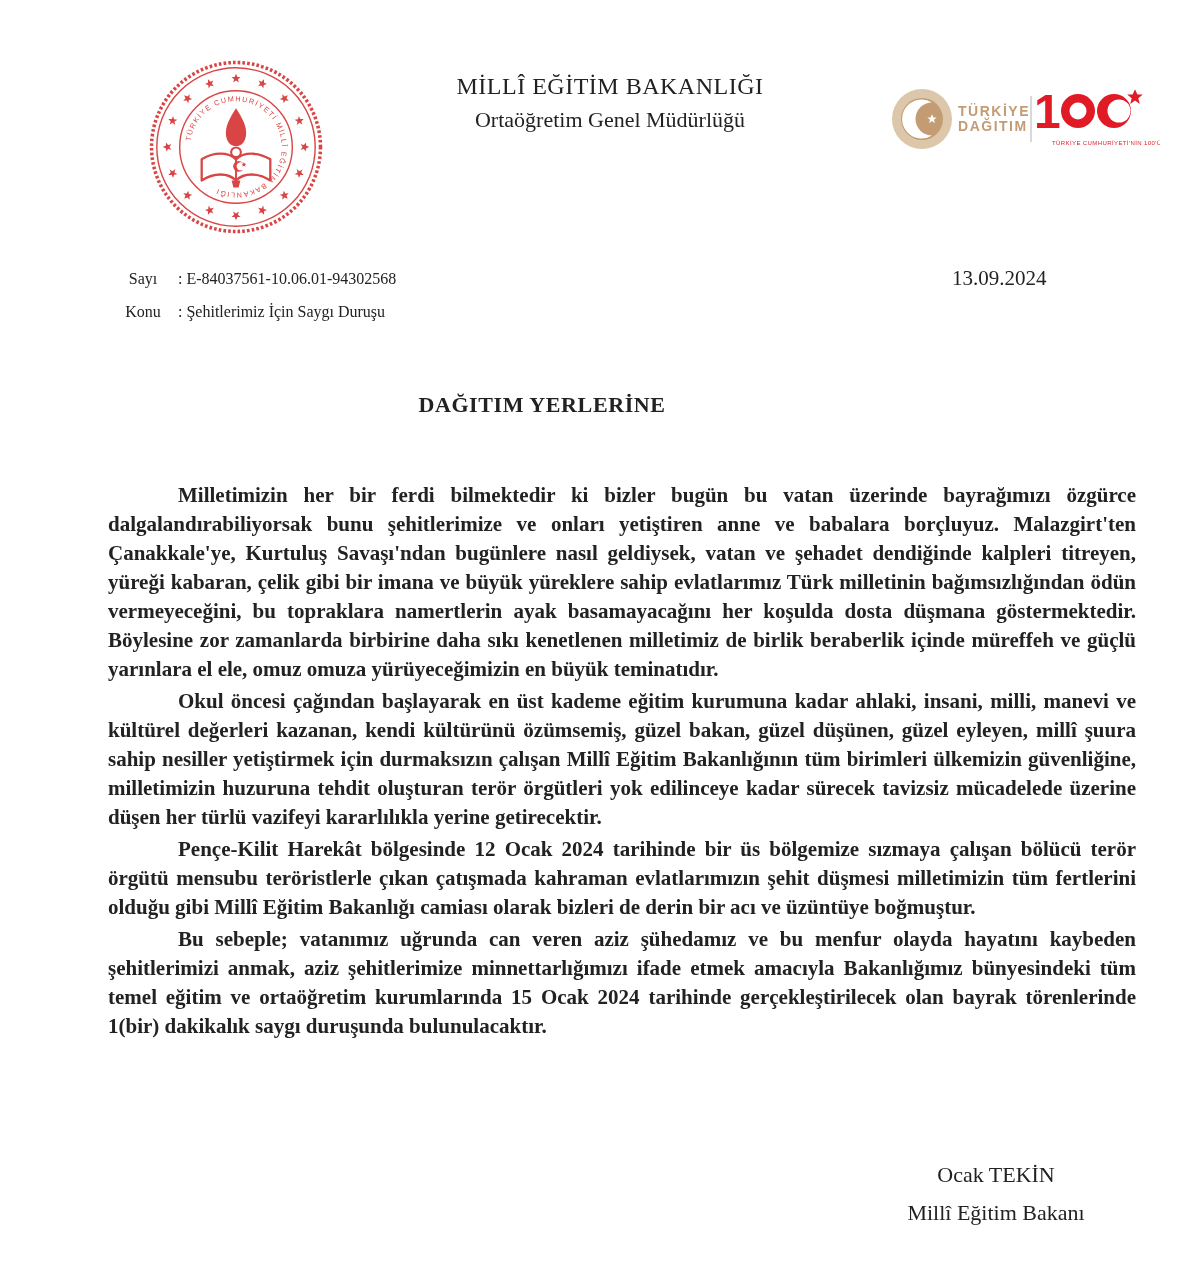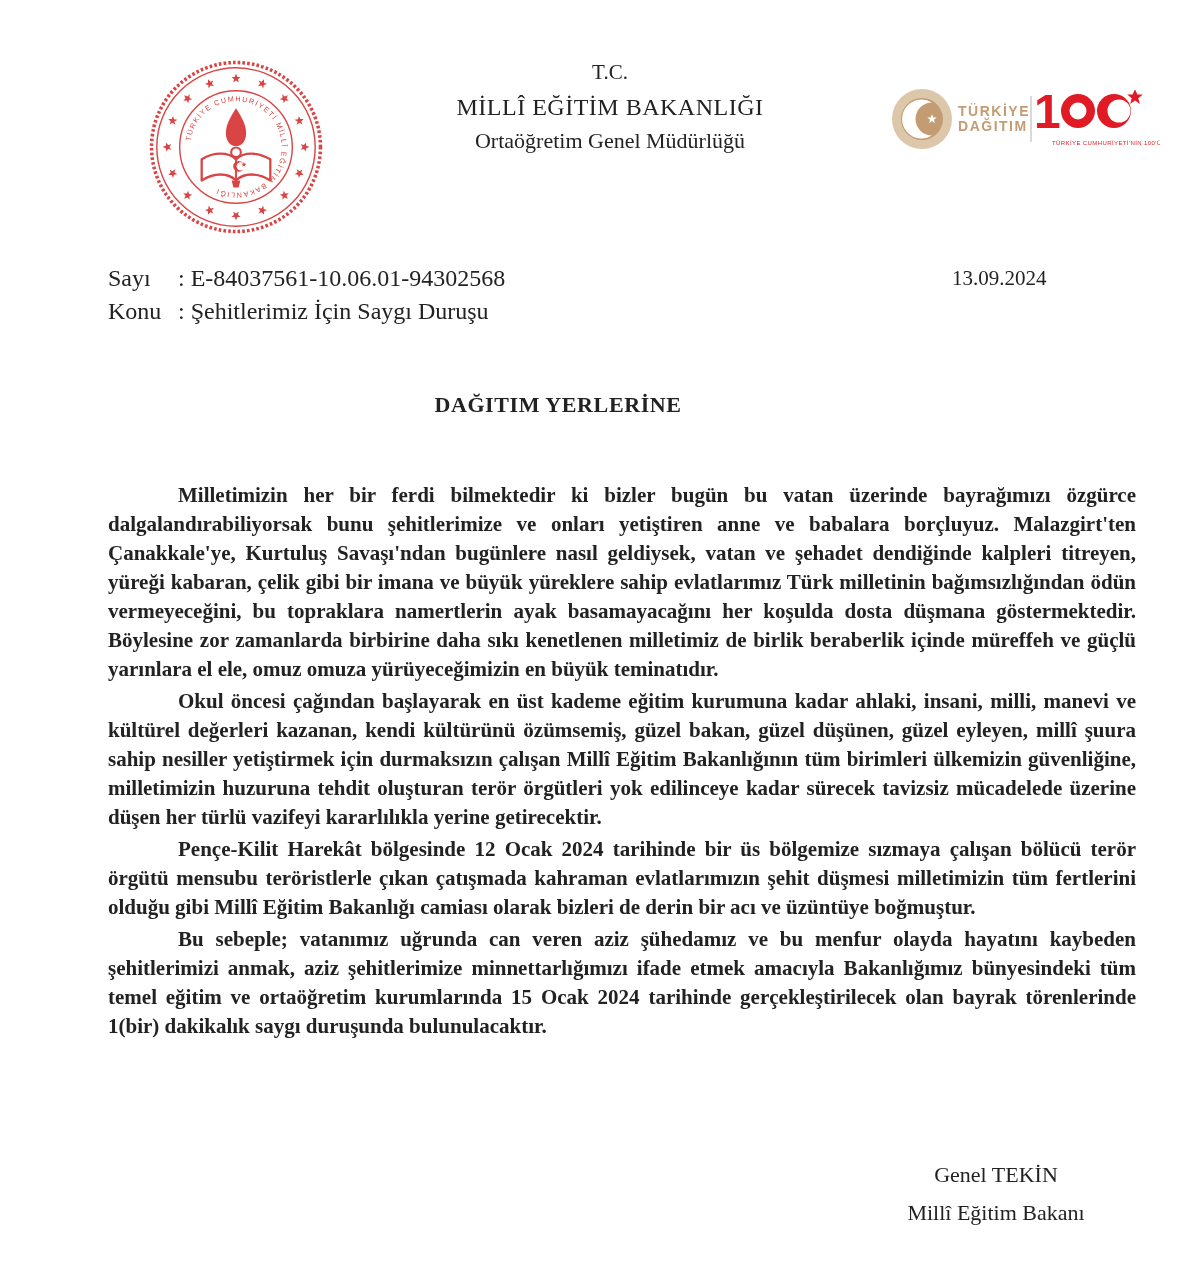--- a/index.html
+++ b/index.html
@@ -25,27 +25,27 @@
   .hdr-ministry{font-size:24px;margin-top:12px;letter-spacing:0.5px;}
   .hdr-directorate{font-size:22px;margin-top:11px;}
 
   .logos{position:absolute;right:40px;top:84px;display:flex;align-items:center;}
   .ty-logo{display:flex;align-items:center;gap:4px;}
   .ty-text{font-family:"Liberation Sans",sans-serif;font-weight:bold;color:var(--c-gold,#c39c74);
            font-size:14px;line-height:15px;letter-spacing:1.5px;}
   .logo-sep{width:2px;height:46px;background:#d9d9d9;}
 
   
-  .ref-block{position:absolute;left:108px;top:262px;font-size:24px;line-height:33px;}
+  .ref-block{position:absolute;left:108px;top:262px;font-size:16px;line-height:33px;text-align:center;}
   .ref-row{display:flex;}
   .ref-label{width:70px;}
   .date{position:absolute;left:952px;top:266px;font-size:21px;}
 
   
-  .recipient{position:absolute;left:16px;top:392px;width:1084px;text-align:center;
+  .recipient{position:absolute;left:0;top:392px;width:1084px;text-align:center;
              font-weight:bold;font-size:22px;letter-spacing:0.6px;}
   .body-text{position:absolute;left:108px;top:481px;width:1028px;
              font-size:21px;line-height:29px;text-align:justify;font-weight:bold;}
   .body-text p{margin:0 0 3px 0;text-indent:70px;}
   .closing{text-indent:70px;font-size:21px;margin-top:1px;}
 
   
   .signature{position:absolute;left:848px;top:1156px;width:296px;text-align:center;
              font-size:22px;line-height:38px;}
 </style>
@@ -92,21 +92,20 @@
       <line class="e-line" x1="0" y1="14" x2="0" y2="38" stroke-width="2.2"></line>
 
       <circle class="e-fill" cx="3" cy="22" r="6.2"></circle>
       <circle cx="5.4" cy="22" r="4.7" fill="#fff"></circle>
       <use href="#st" class="e-fill" transform="translate(9,20) scale(0.55)"></use>
       <path class="e-fill" d="M -5,38 L 5,38 L 3,46 L -3,46 Z"></path>
     </svg>
   </div>
 
   <div class="header-center">
-    <div class="hdr-tc">T.C.</div>
     <div class="hdr-ministry">MİLLÎ EĞİTİM BAKANLIĞI</div>
     <div class="hdr-directorate">Ortaöğretim Genel Müdürlüğü</div>
   </div>
 
   <div class="logos">
     <div class="ty-logo">
       <svg width="64" height="64" viewBox="-32 -32 64 64" aria-hidden="true">
         <circle r="30" fill="var(--c-gold-light,#dcc7ab)"></circle>
         <circle r="21" fill="var(--c-gold,#c39c74)"></circle>
         <path d="M 10,-16.5 A 19.5 19.5 0 1 0 10,16.5 A 16 16 0 1 1 10,-16.5 Z" fill="#fff"></path>
@@ -146,17 +145,17 @@
   <div class="recipient">DAĞITIM YERLERİNE</div>
 
   <div class="body-text">
     <p>Milletimizin her bir ferdi bilmektedir ki bizler bugün bu vatan üzerinde bayrağımızı özgürce dalgalandırabiliyorsak bunu şehitlerimize ve onları yetiştiren anne ve babalara borçluyuz. Malazgirt'ten Çanakkale'ye, Kurtuluş Savaşı'ndan bugünlere nasıl geldiysek, vatan ve şehadet dendiğinde kalpleri titreyen, yüreği kabaran, çelik gibi bir imana ve büyük yüreklere sahip evlatlarımız Türk milletinin bağımsızlığından ödün vermeyeceğini, bu topraklara namertlerin ayak basamayacağını her koşulda dosta düşmana göstermektedir. Böylesine zor zamanlarda birbirine daha sıkı kenetlenen milletimiz de birlik beraberlik içinde müreffeh ve güçlü yarınlara el ele, omuz omuza yürüyeceğimizin en büyük teminatıdır.</p>
     <p>Okul öncesi çağından başlayarak en üst kademe eğitim kurumuna kadar ahlaki, insani, milli, manevi ve kültürel değerleri kazanan, kendi kültürünü özümsemiş, güzel bakan, güzel düşünen, güzel eyleyen, millî şuura sahip nesiller yetiştirmek için durmaksızın çalışan Millî Eğitim Bakanlığının tüm birimleri ülkemizin güvenliğine, milletimizin huzuruna tehdit oluşturan terör örgütleri yok edilinceye kadar sürecek tavizsiz mücadelede üzerine düşen her türlü vazifeyi kararlılıkla yerine getirecektir.</p>
     <p>Pençe-Kilit Harekât bölgesinde 12 Ocak 2024 tarihinde bir üs bölgemize sızmaya çalışan bölücü terör örgütü mensubu teröristlerle çıkan çatışmada kahraman evlatlarımızın şehit düşmesi milletimizin tüm fertlerini olduğu gibi Millî Eğitim Bakanlığı camiası olarak bizleri de derin bir acı ve üzüntüye boğmuştur.</p>
     <p>Bu sebeple; vatanımız uğrunda can veren aziz şühedamız ve bu menfur olayda hayatını kaybeden şehitlerimizi anmak, aziz şehitlerimize minnettarlığımızı ifade etmek amacıyla Bakanlığımız bünyesindeki tüm temel eğitim ve ortaöğretim kurumlarında 15 Ocak 2024 tarihinde gerçekleştirilecek olan bayrak törenlerinde 1(bir) dakikalık saygı duruşunda bulunulacaktır.</p>
   </div>
 
   <div class="signature">
-    <div>Genel  TEKİN</div>
+    <div>Ocak  TEKİN</div>
     <div>Millî Eğitim Bakanı</div>
   </div>
 
 </div>
 
 </body></html>

